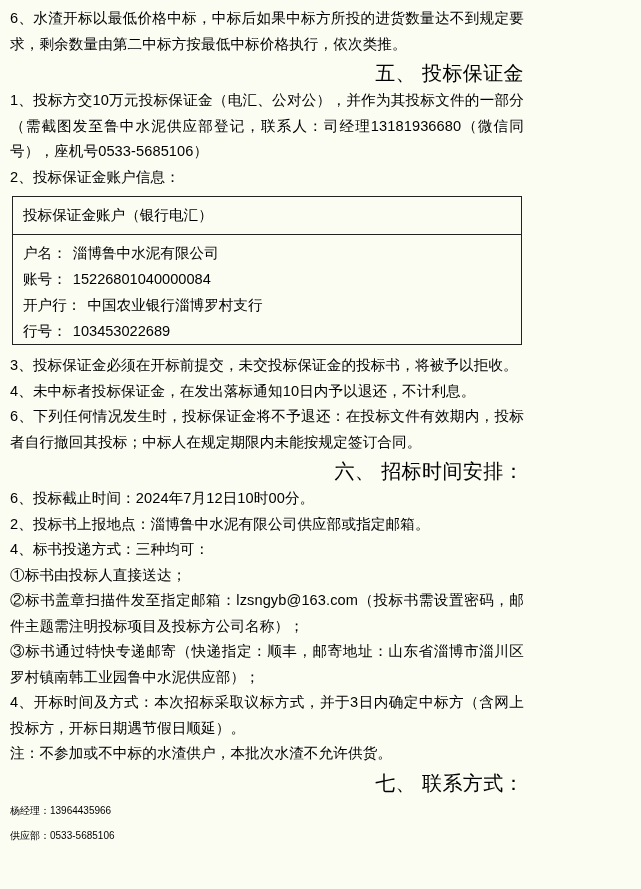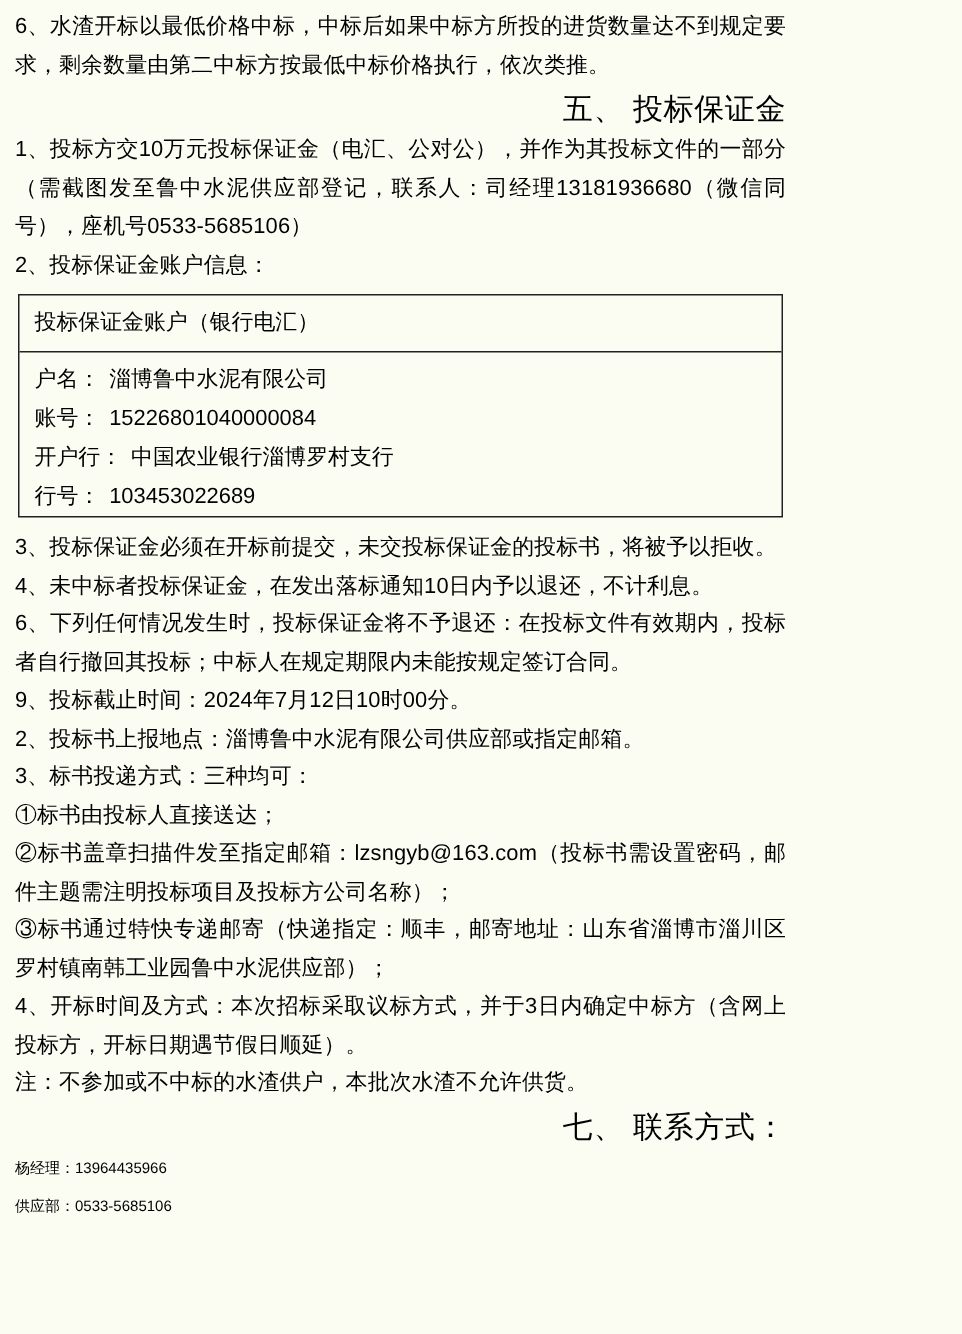--- a/index.html
+++ b/index.html
@@ -98,24 +98,27 @@
       <div class="box-row">
         <span class="label">行号：</span><span class="value">103453022689</span>
       </div>
     </div>
   </div>
 
   <div class="para">3、投标保证金必须在开标前提交，未交投标保证金的投标书，将被予以拒收。</div>
   <div class="para">4、未中标者投标保证金，在发出落标通知10日内予以退还，不计利息。</div>
   <div class="para">6、下列任何情况发生时，投标保证金将不予退还：在投标文件有效期内，投标者自行撤回其投标；中标人在规定期限内未能按规定签订合同。</div>
 
+  <div class="heading">
+    <span class="h-num">六、</span><span>招标时间安排：</span>
+  </div>
 
-  <div class="para">9、投标截止时间：2024年7月12日10时00分。</div>
+  <div class="para">6、投标截止时间：2024年7月12日10时00分。</div>
   <div class="para">2、投标书上报地点：淄博鲁中水泥有限公司供应部或指定邮箱。</div>
-  <div class="para">3、标书投递方式：三种均可：</div>
+  <div class="para">4、标书投递方式：三种均可：</div>
   <div class="para">①标书由投标人直接送达；</div>
   <div class="para">②标书盖章扫描件发至指定邮箱：lzsngyb@163.com（投标书需设置密码，邮件主题需注明投标项目及投标方公司名称）；</div>
   <div class="para">③标书通过特快专递邮寄（快递指定：顺丰，邮寄地址：山东省淄博市淄川区罗村镇南韩工业园鲁中水泥供应部）；</div>
   <div class="para">4、开标时间及方式：本次招标采取议标方式，并于3日内确定中标方（含网上投标方，开标日期遇节假日顺延）。</div>
   <div class="para">注：不参加或不中标的水渣供户，本批次水渣不允许供货。</div>
 
   <div class="heading">
     <span class="h-num">七、</span><span>联系方式：</span>
   </div>
 

